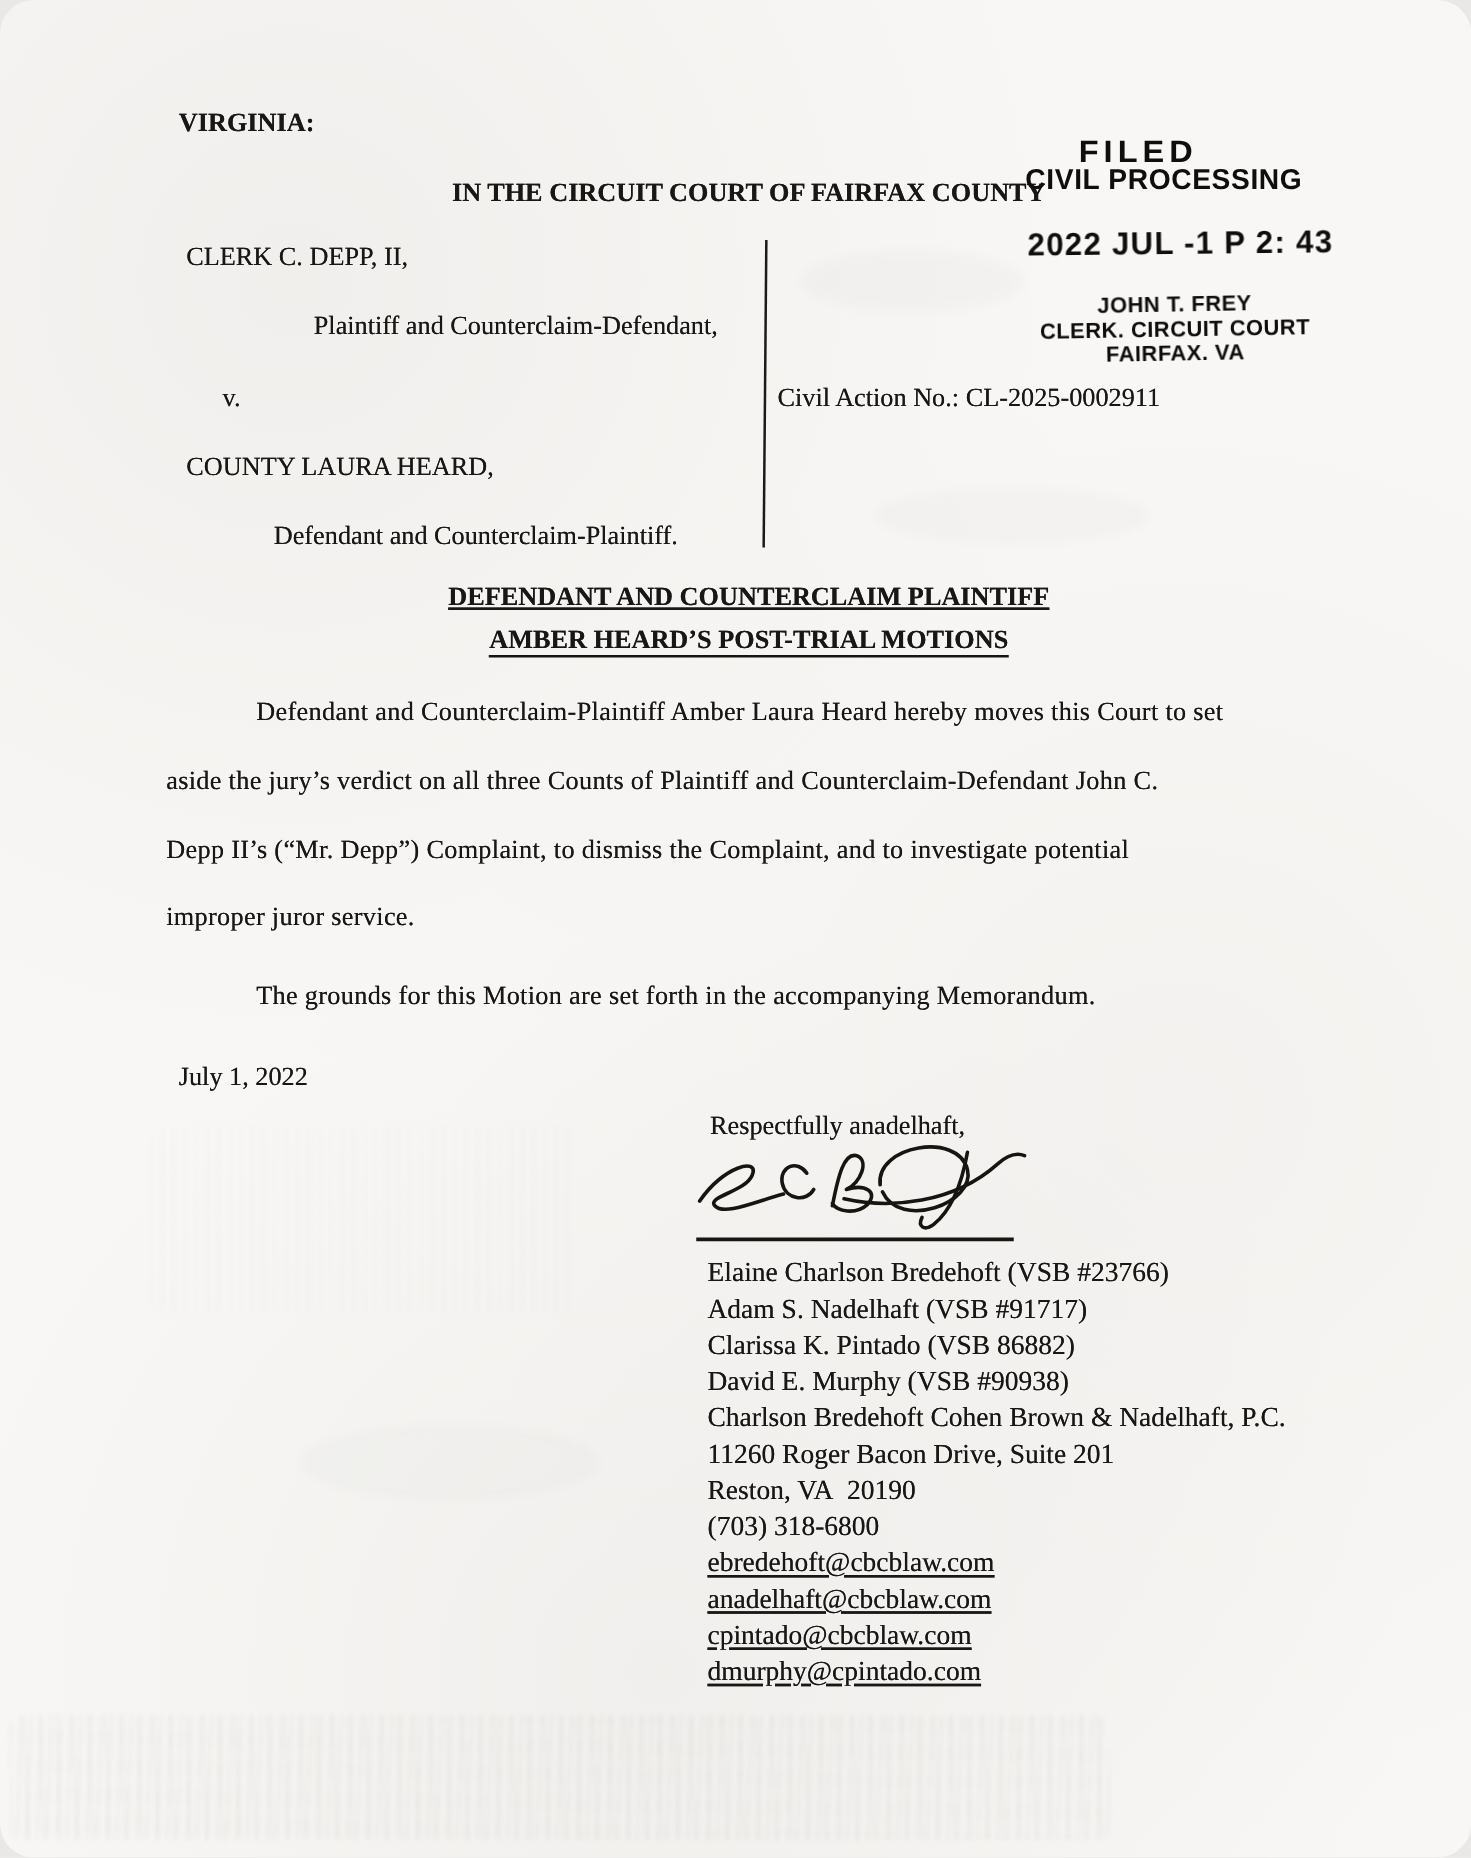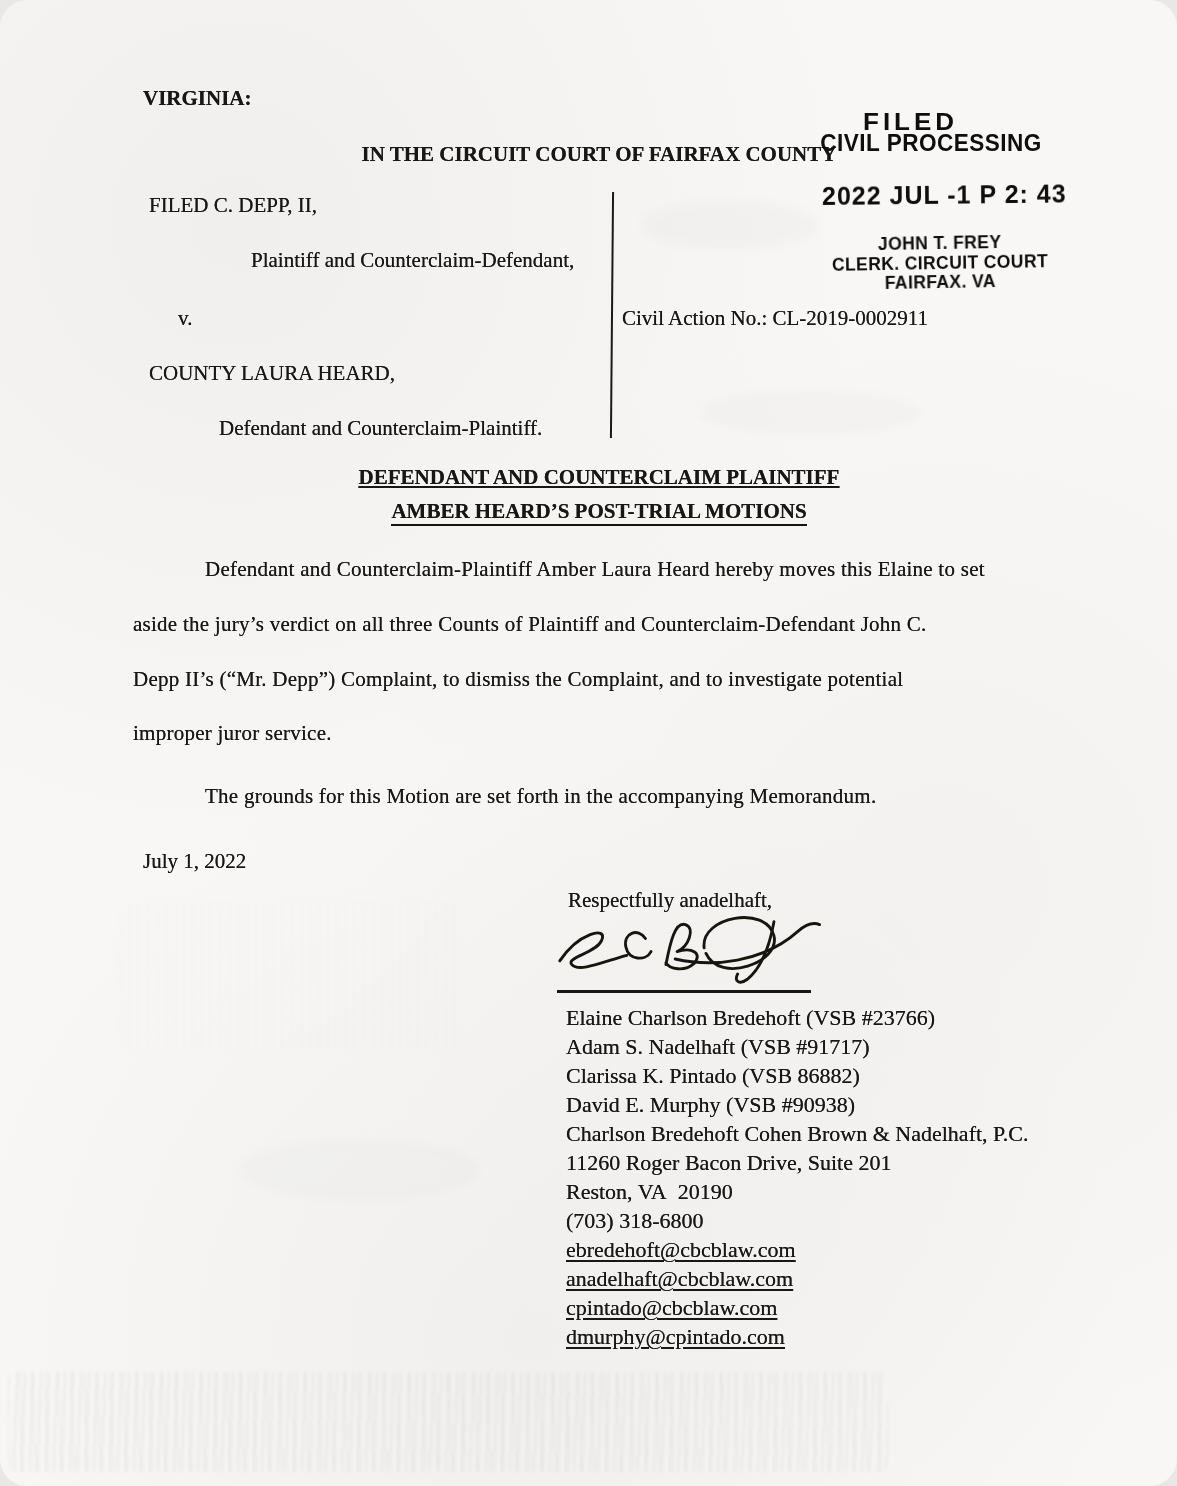--- a/index.html
+++ b/index.html
@@ -81,36 +81,36 @@
 
   <div class="stamp stamp-filed">FILED</div>
   <div class="stamp stamp-proc">CIVIL PROCESSING</div>
   <div class="stamp stamp-date">2022 JUL -1 P 2: 43</div>
   <div class="stamp stamp-clerk">
     <div>JOHN T. FREY</div>
     <div>CLERK. CIRCUIT COURT</div>
     <div>FAIRFAX. VA</div>
   </div>
 
-  <div class="abs scan serif21" style="left:149px; top:193px;">FILED C. DEPP, II,</div>
+  <div class="abs scan serif21" style="left:149px; top:193px;">CLERK C. DEPP, II,</div>
   <div class="abs scan serif21" style="left:219px; top:248px;margin-left:32px;">Plaintiff and Counterclaim-Defendant,</div>
   <div class="abs scan serif21" style="left:178px; top:306px;">v.</div>
   <div class="abs scan serif21" style="left:149px; top:361px;">COUNTY LAURA HEARD,</div>
   <div class="abs scan serif21" style="left:219px; top:416px;">Defendant and Counterclaim-Plaintiff.</div>
 
   <div class="vline"></div>
 
-  <div class="abs scan serif21" style="left:622px; top:306px;">Civil Action No.: CL-2019-0002911</div>
+  <div class="abs scan serif21" style="left:622px; top:306px;">Civil Action No.: CL-2025-0002911</div>
 
   <div class="abs scan b serif21 centerband" style="top:465px;text-decoration:underline;">DEFENDANT AND COUNTERCLAIM PLAINTIFF</div>
   <div class="abs scan b serif21 centerband" style="top:499px;">
     <span class="title-underline">AMBER HEARD’S POST-TRIAL MOTIONS</span>
   </div>
 
-  <div class="abs scan serif21" style="left:205px; top:557px; letter-spacing:.25px;">Defendant and Counterclaim-Plaintiff Amber Laura Heard hereby moves this Elaine to set</div>
+  <div class="abs scan serif21" style="left:205px; top:557px; letter-spacing:.25px;">Defendant and Counterclaim-Plaintiff Amber Laura Heard hereby moves this Court to set</div>
   <div class="abs scan serif21" style="left:133px; top:612px; letter-spacing:.25px;">aside the jury’s verdict on all three Counts of Plaintiff and Counterclaim-Defendant John C.</div>
   <div class="abs scan serif21" style="left:133px; top:667px; letter-spacing:.25px;">Depp II’s (“Mr. Depp”) Complaint, to dismiss the Complaint, and to investigate potential</div>
   <div class="abs scan serif21" style="left:133px; top:721px; letter-spacing:.25px;">improper juror service.</div>
 
   <div class="abs scan serif21" style="left:205px; top:784px; letter-spacing:.25px;">The grounds for this Motion are set forth in the accompanying Memorandum.</div>
 
   <div class="abs scan serif21" style="left:143px; top:849px;">July 1, 2022</div>
   <div class="abs scan serif21" style="left:568px; top:888px;">Respectfully anadelhaft,</div>
 
   <svg class="abs" style="left:552px; top:905px;" width="280" height="95" viewBox="0 0 300 102">

